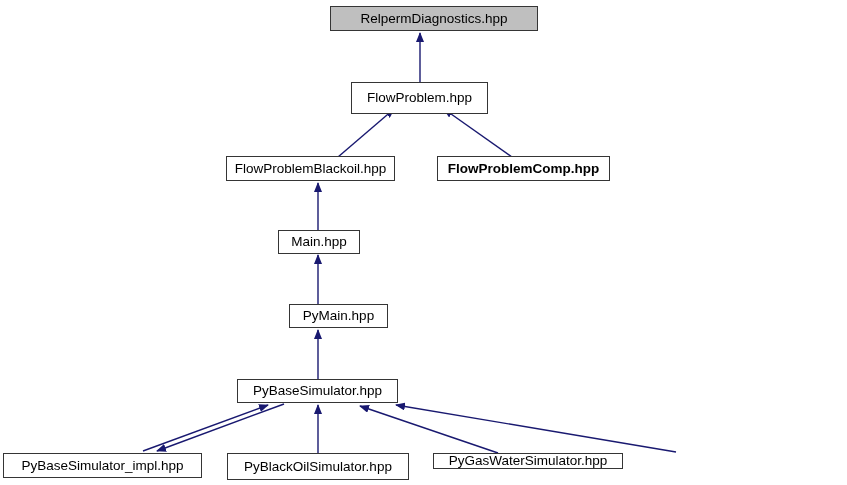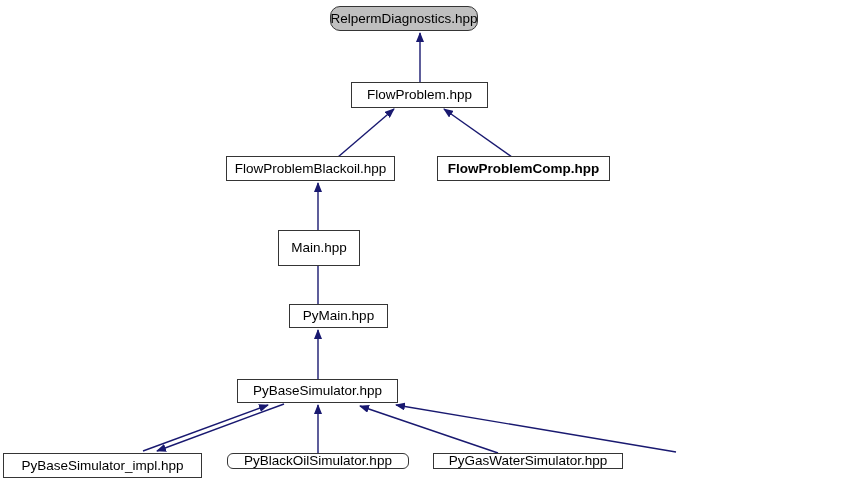--- a/index.html
+++ b/index.html
@@ -66,34 +66,34 @@
     <line class="edge" x1="318" y1="230" x2="318" y2="183" marker-end="url(#arrowhead)"></line>
     <line class="edge" x1="318" y1="304" x2="318" y2="255" marker-end="url(#arrowhead)"></line>
     <line class="edge" x1="318" y1="379" x2="318" y2="330" marker-end="url(#arrowhead)"></line>
     <line class="edge" x1="143" y1="451" x2="268" y2="405" marker-end="url(#arrowhead)"></line>
     <line class="edge" x1="284" y1="404" x2="157" y2="451" marker-end="url(#arrowhead)"></line>
     <line class="edge" x1="318" y1="453" x2="318" y2="405" marker-end="url(#arrowhead)"></line>
     <line class="edge" x1="498" y1="453" x2="360" y2="406" marker-end="url(#arrowhead)"></line>
     <line class="edge" x1="676" y1="452" x2="396" y2="405" marker-end="url(#arrowhead)"></line>
   </svg>
 
-  <div class="node highlight" style="left:330px; top:6px;  width:148px; height:25px;border-radius:10px;">RelpermDiagnostics.hpp</div>
+  <div class="node highlight" style="left:330px; top:6px;  width:208px; height:25px;">RelpermDiagnostics.hpp</div>
 
-  <div class="node" style="left:351px; top:82px; width:137px; height:26px;text-align:center;">FlowProblem.hpp</div>
+  <div class="node" style="left:351px; top:82px; width:137px; height:32px;text-align:center;">FlowProblem.hpp</div>
 
   <div class="node" style="left:226px; top:156px; width:169px; height:25px;">FlowProblemBlackoil.hpp</div>
 
   <div class="node" style="left:437px; top:156px; width:173px; height:25px;font-weight:bold;">FlowProblemComp.hpp</div>
 
-  <div class="node" style="left:278px; top:230px; width:82px; height:36px;">Main.hpp</div>
+  <div class="node" style="left:278px; top:230px; width:82px; height:24px;">Main.hpp</div>
 
   <div class="node" style="left:269px; top:304px; width:99px; height:24px;margin-left:20px;">PyMain.hpp</div>
 
   <div class="node" style="left:237px; top:379px; width:161px; height:24px;">PyBaseSimulator.hpp</div>
 
   <div class="node" style="left:3px;   top:453px; width:199px; height:25px;">PyBaseSimulator_impl.hpp</div>
 
-  <div class="node" style="left:227px; top:453px; width:182px; height:16px;border-radius:6px;">PyBlackOilSimulator.hpp</div>
+  <div class="node" style="left:227px; top:453px; width:182px; height:27px;">PyBlackOilSimulator.hpp</div>
 
   <div class="node" style="left:433px; top:453px; width:190px; height:16px;">PyGasWaterSimulator.hpp</div>
 
 
 </div>
 
 </body></html>

